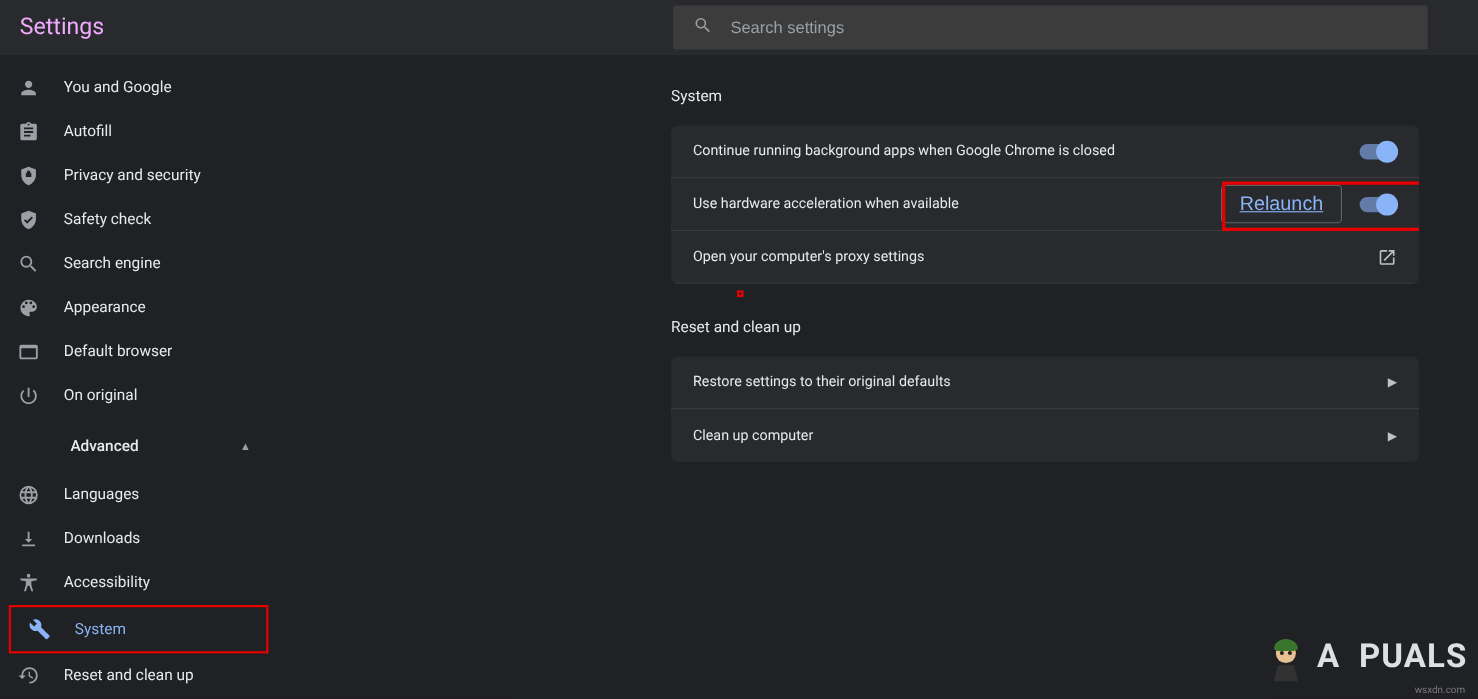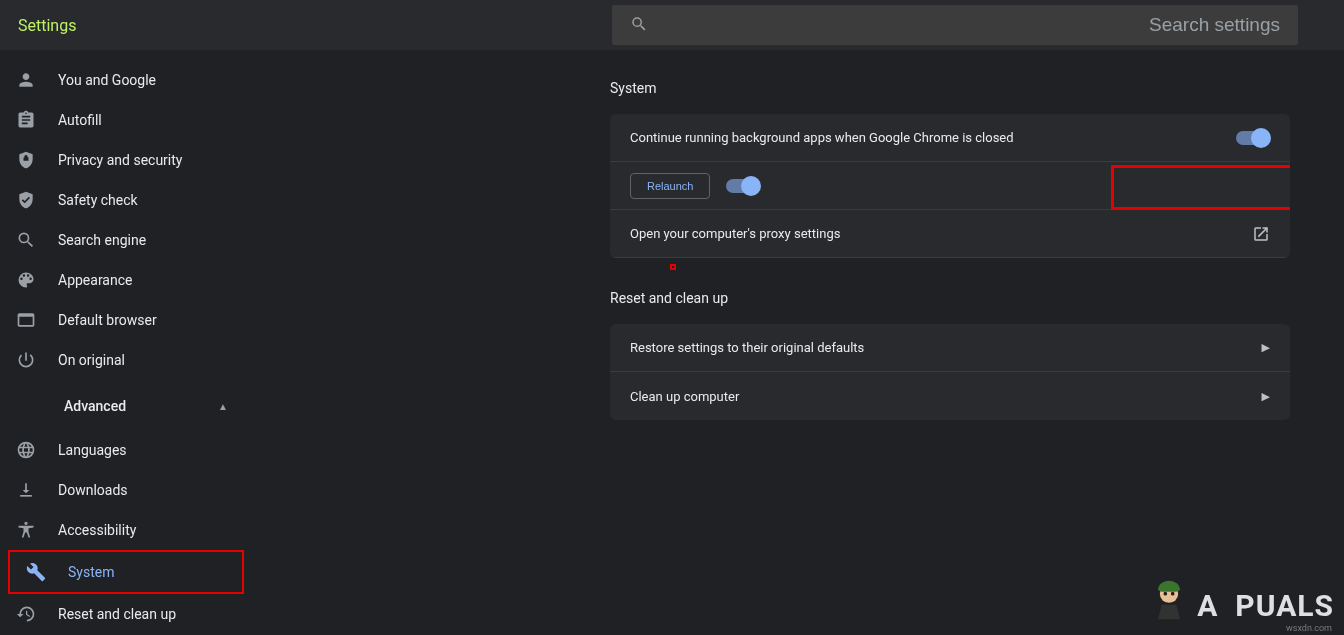--- a/index.html
+++ b/index.html
@@ -12,44 +12,43 @@
     height: 635px;
     overflow: hidden;
   }
   .topbar {
     height: 50px;
     background: #292a2d;
     display: flex;
     align-items: center;
   }
   .topbar-title {
-    color: #bef264;
-    font-size: 16px;
+    color: #f0abfc;
+    font-size: 21px;
     margin-left: 18px;
     width: 594px;
   }
   .search-wrap {
     display: flex;
     align-items: center;
     background: #3c3c3c;
     height: 40px;
     width: 686px;
     border-radius: 2px;
     padding: 0 18px;
   }
   .search-wrap svg { fill: #9aa0a6; }
   .search-input {
     background: transparent;
     border: none;
     outline: none;
     color: #e8eaed;
-    font-size: 19px;
+    font-size: 15px;
     margin-left: 16px;
     width: 100%;
-    text-align: right;
   }
   .search-input::placeholder { color: #9aa0a6; }
 
   .layout { display: flex; height: calc(100% - 50px); }
   .sidebar {
     width: 250px;
     padding-top: 10px;
   }
   .nav-item {
     display: flex;
@@ -108,21 +107,21 @@
   }
   .card {
     background: #292a2d;
     border-radius: 6px;
     overflow: hidden;
     margin-bottom: 32px;
   }
   .row {
     display: flex;
     align-items: center;
-    justify-content: flex-start;
+    justify-content: center;
     min-height: 48px;
     padding: 0 20px;
     border-bottom: 1px solid #3c3c3c;
     font-size: 13px;
     color: #e8eaed;
     cursor: pointer;
   }
   .row:last-child { border-bottom: none; }
   .row .leftlbl { flex: 1; }
   .row .right { display: flex; align-items: center; gap: 16px; }
@@ -142,25 +141,26 @@
     width: 20px;
     height: 20px;
     background: #8ab4f8;
     border-radius: 50%;
   }
 
   .relaunch-btn {
     background: transparent;
     border: 1px solid #5f6368;
     color: #8ab4f8;
-    font-size: 11px;
+    font-size: 18px;
     font-weight: 500;
     padding: 6px 16px;
     border-radius: 4px;
     cursor: pointer;
+    text-decoration: underline;
   }
 
   .red-box-row {
     border: 3px solid #e60000;
     position: absolute;
     pointer-events: none;
   }
 
   .ext-icon svg { fill: #bdc1c6; }
   .chevron-r { color: #bdc1c6; font-size: 11px; }
@@ -170,21 +170,21 @@
     width: 6px; height: 6px;
     border: 2px solid #e60000;
     background: transparent;
   }
 
   .watermark {
     position: absolute;
     right: 10px;
     bottom: 12px;
     display: flex;
-    align-items: flex-end;
+    align-items: flex-start;
     gap: 6px;
     color: #e8eaed;
     opacity: 0.95;
   }
   .watermark-text {
     font-size: 30px;
     font-weight: 700;
     letter-spacing: 1px;
   }
   .wm-sub {
@@ -346,20 +346,21 @@
       <div class="section-title">System</div>
 
       <div class="card" style="position:relative;">
         <div class="row">
           <span class="leftlbl">Continue running background apps when Google Chrome is closed</span>
           <span class="right">
             <span class="toggle"></span>
           </span>
         </div>
         <div class="row">
+          <span class="leftlbl">Use hardware acceleration when available</span>
           <span class="right">
             <button class="relaunch-btn">Relaunch</button>
             <span class="toggle"></span>
           </span>
         </div>
         <div class="row">
           <span class="leftlbl">Open your computer's proxy settings</span>
           <span class="right ext-icon">
             <svg width="18" height="18" viewBox="0 0 24 24">
                 <path d="M19 19H5V5h7V3H5a2 2 0 00-2 2v14a2 2 0 002 2h14a2 2 0 002-2v-7h-2v7zM14 3v2h3.59l-9.83 9.83 1.41 1.41L19 6.41V10h2V3h-7z"></path>

